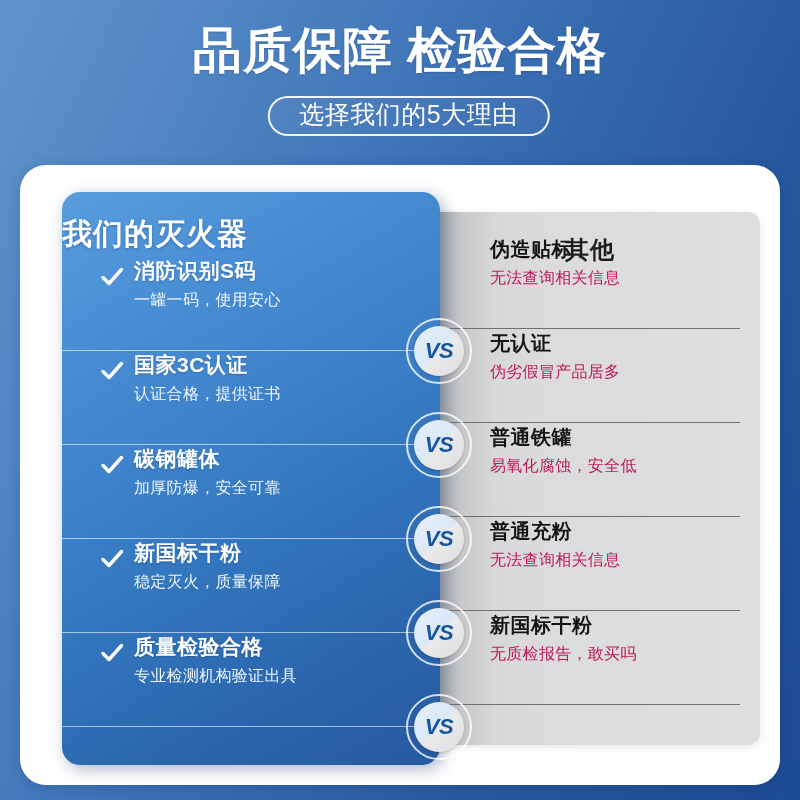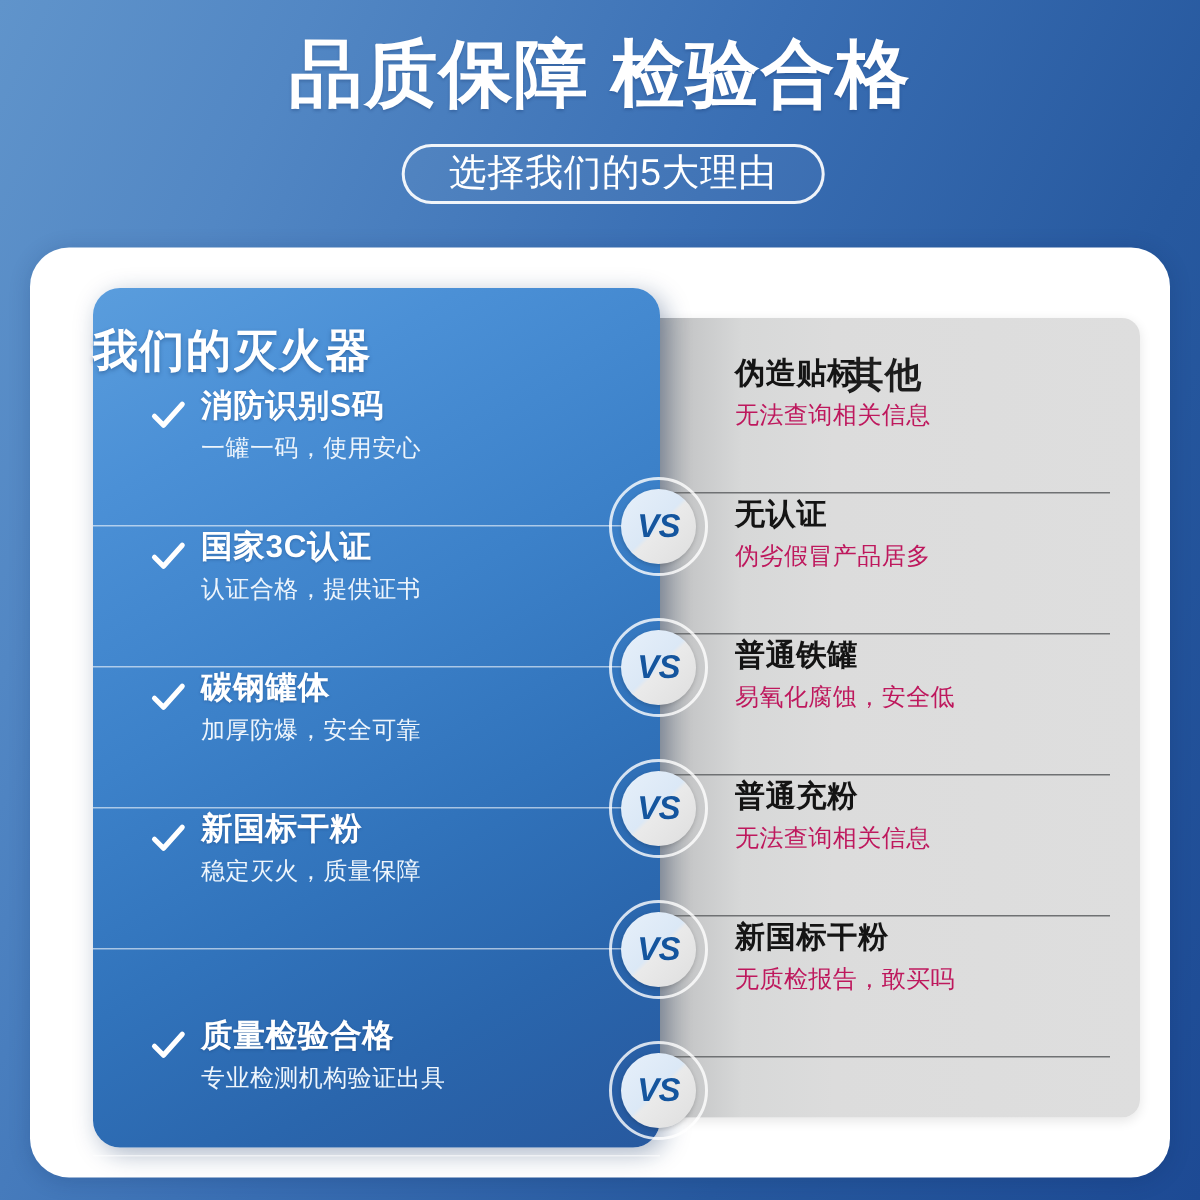--- a/index.html
+++ b/index.html
@@ -181,21 +181,21 @@
           <span class="tick">
             <svg width="24" height="24" viewBox="0 0 24 24" aria-hidden="true">
               <path d="M3 12.5 L9 18.5 L21.5 4.5" fill="none" stroke="#ffffff" stroke-width="3.4" stroke-linecap="round" stroke-linejoin="round"></path>
             </svg>
           </span>
           <div class="t1">新国标干粉</div>
           <div class="t2">稳定灭火，质量保障</div>
           <div class="sep"></div>
         </div>
 
-        <div class="row row-l" style="top:376px;margin-top:44px;">
+        <div class="row row-l" style="top:376px;">
           <span class="tick">
             <svg width="24" height="24" viewBox="0 0 24 24" aria-hidden="true">
               <path d="M3 12.5 L9 18.5 L21.5 4.5" fill="none" stroke="#ffffff" stroke-width="3.4" stroke-linecap="round" stroke-linejoin="round"></path>
             </svg>
           </span>
           <div class="t1">质量检验合格</div>
           <div class="t2">专业检测机构验证出具</div>
           <div class="sep"></div>
         </div>
 

